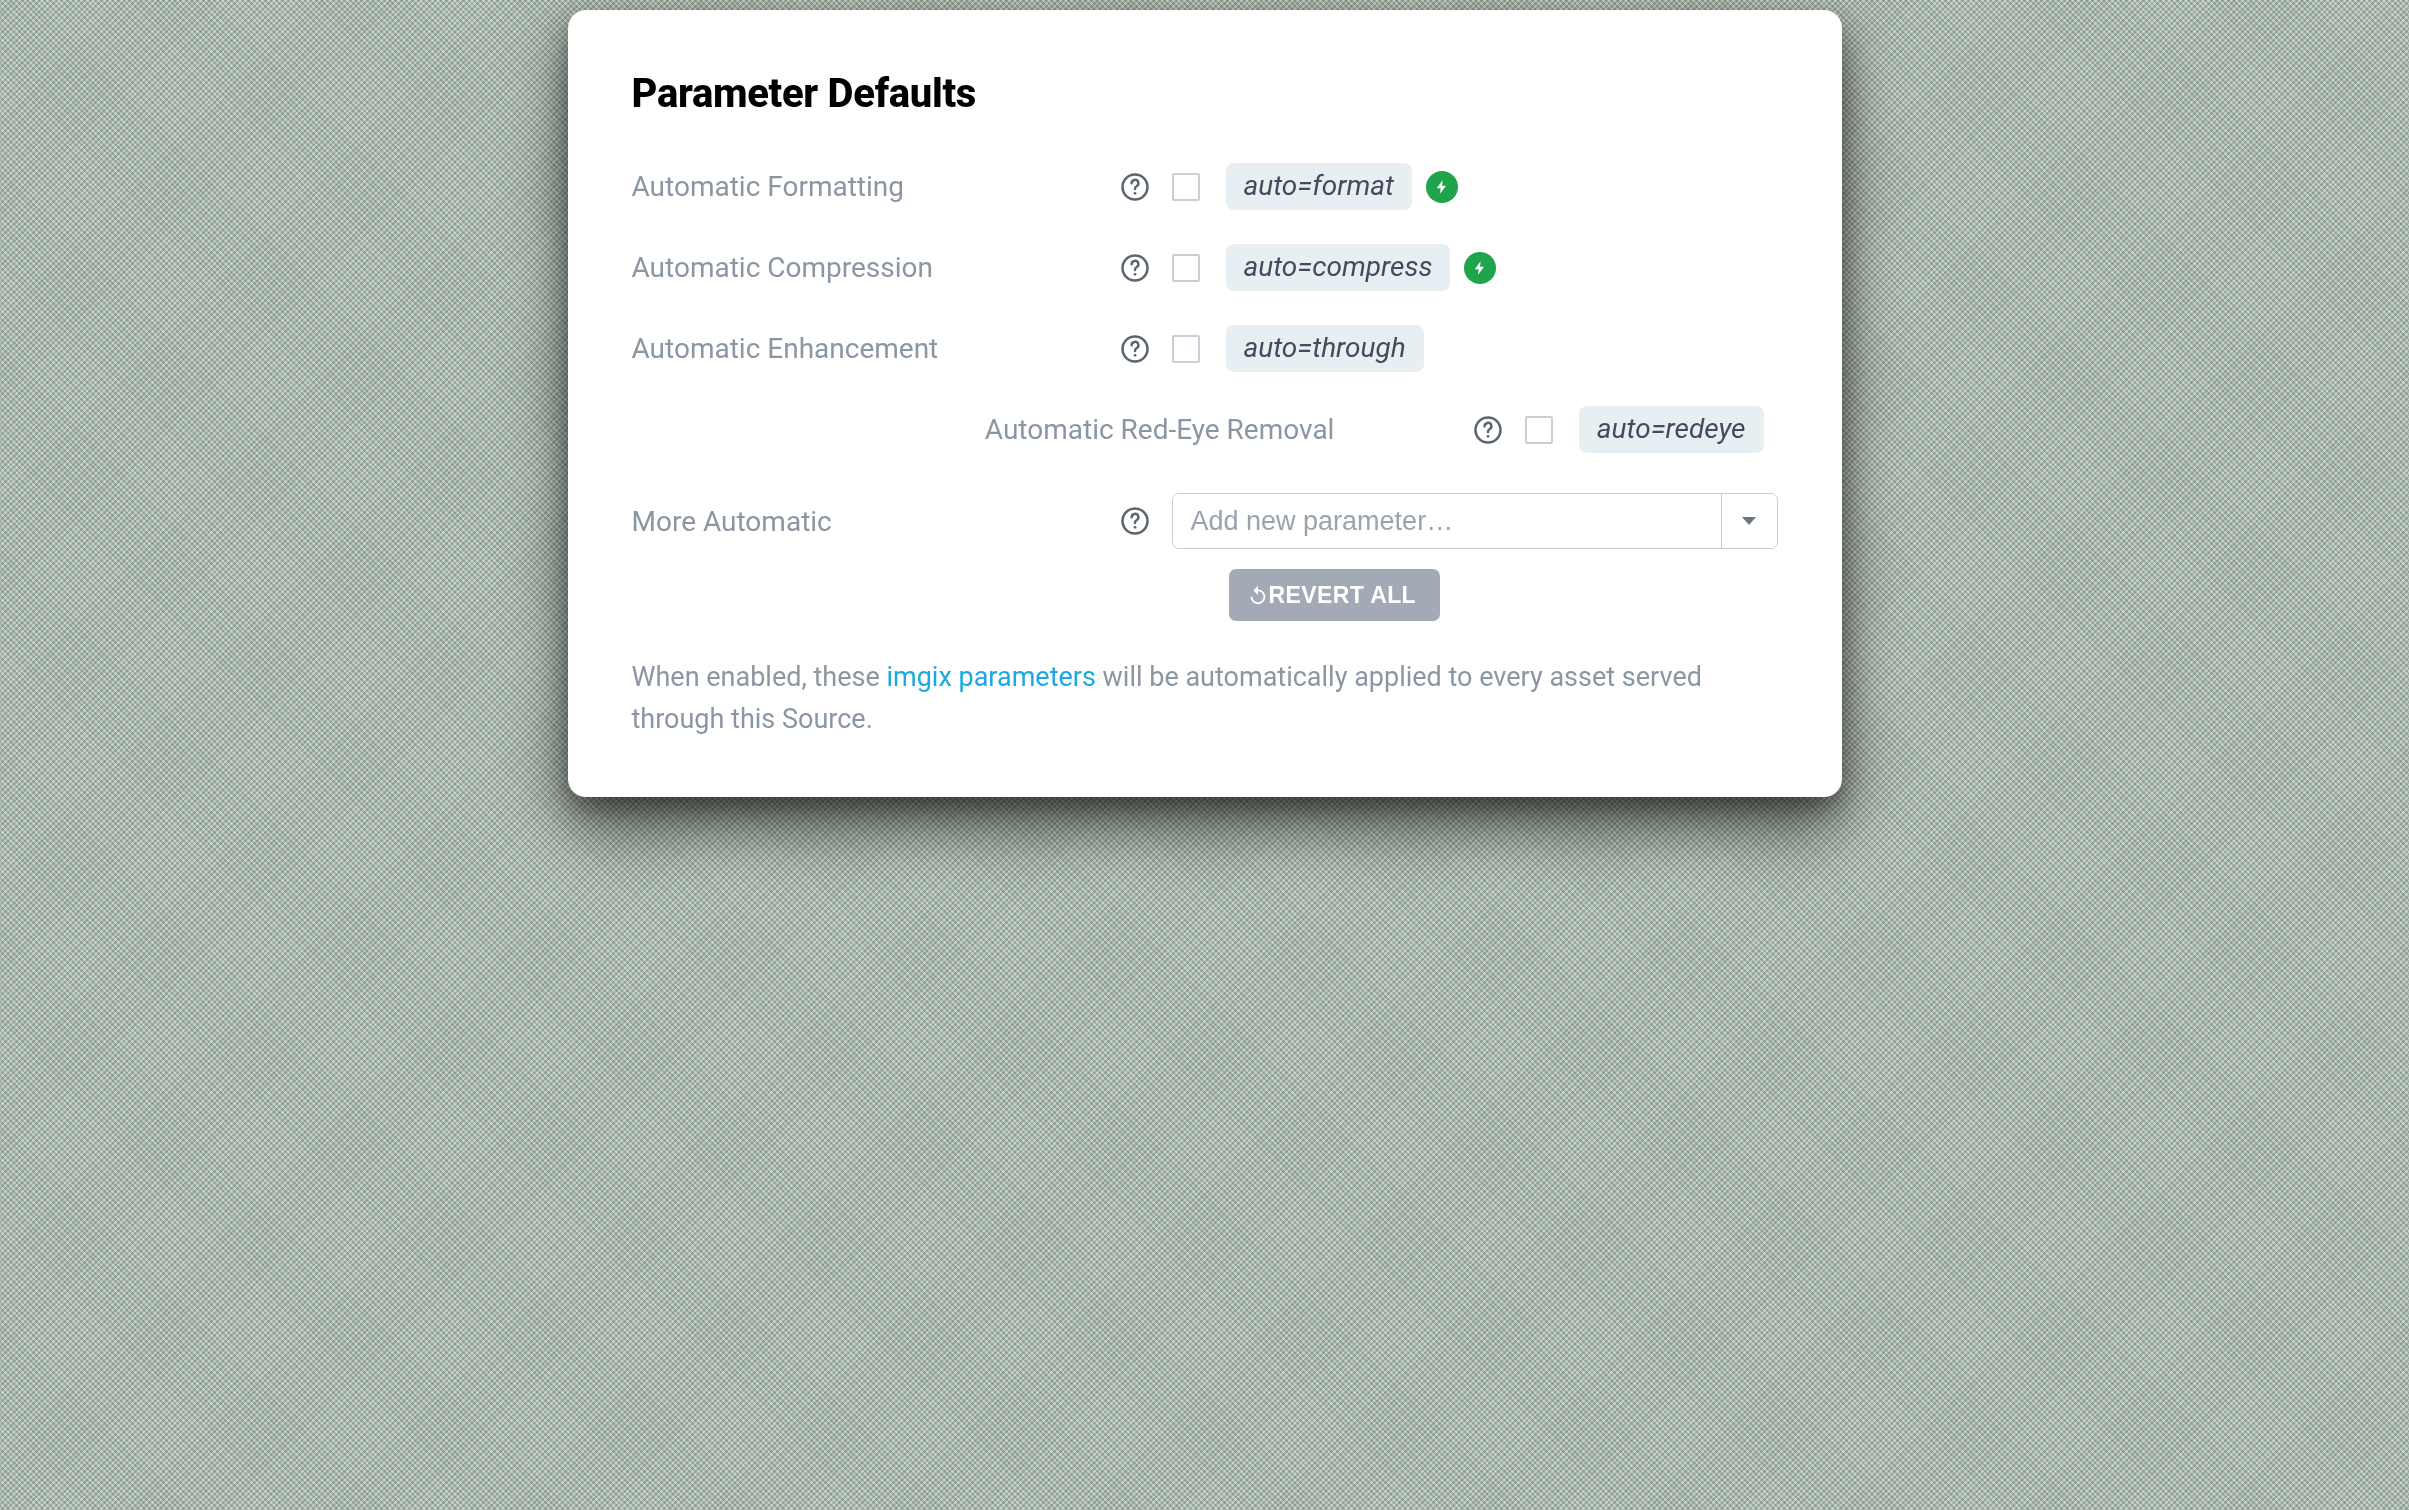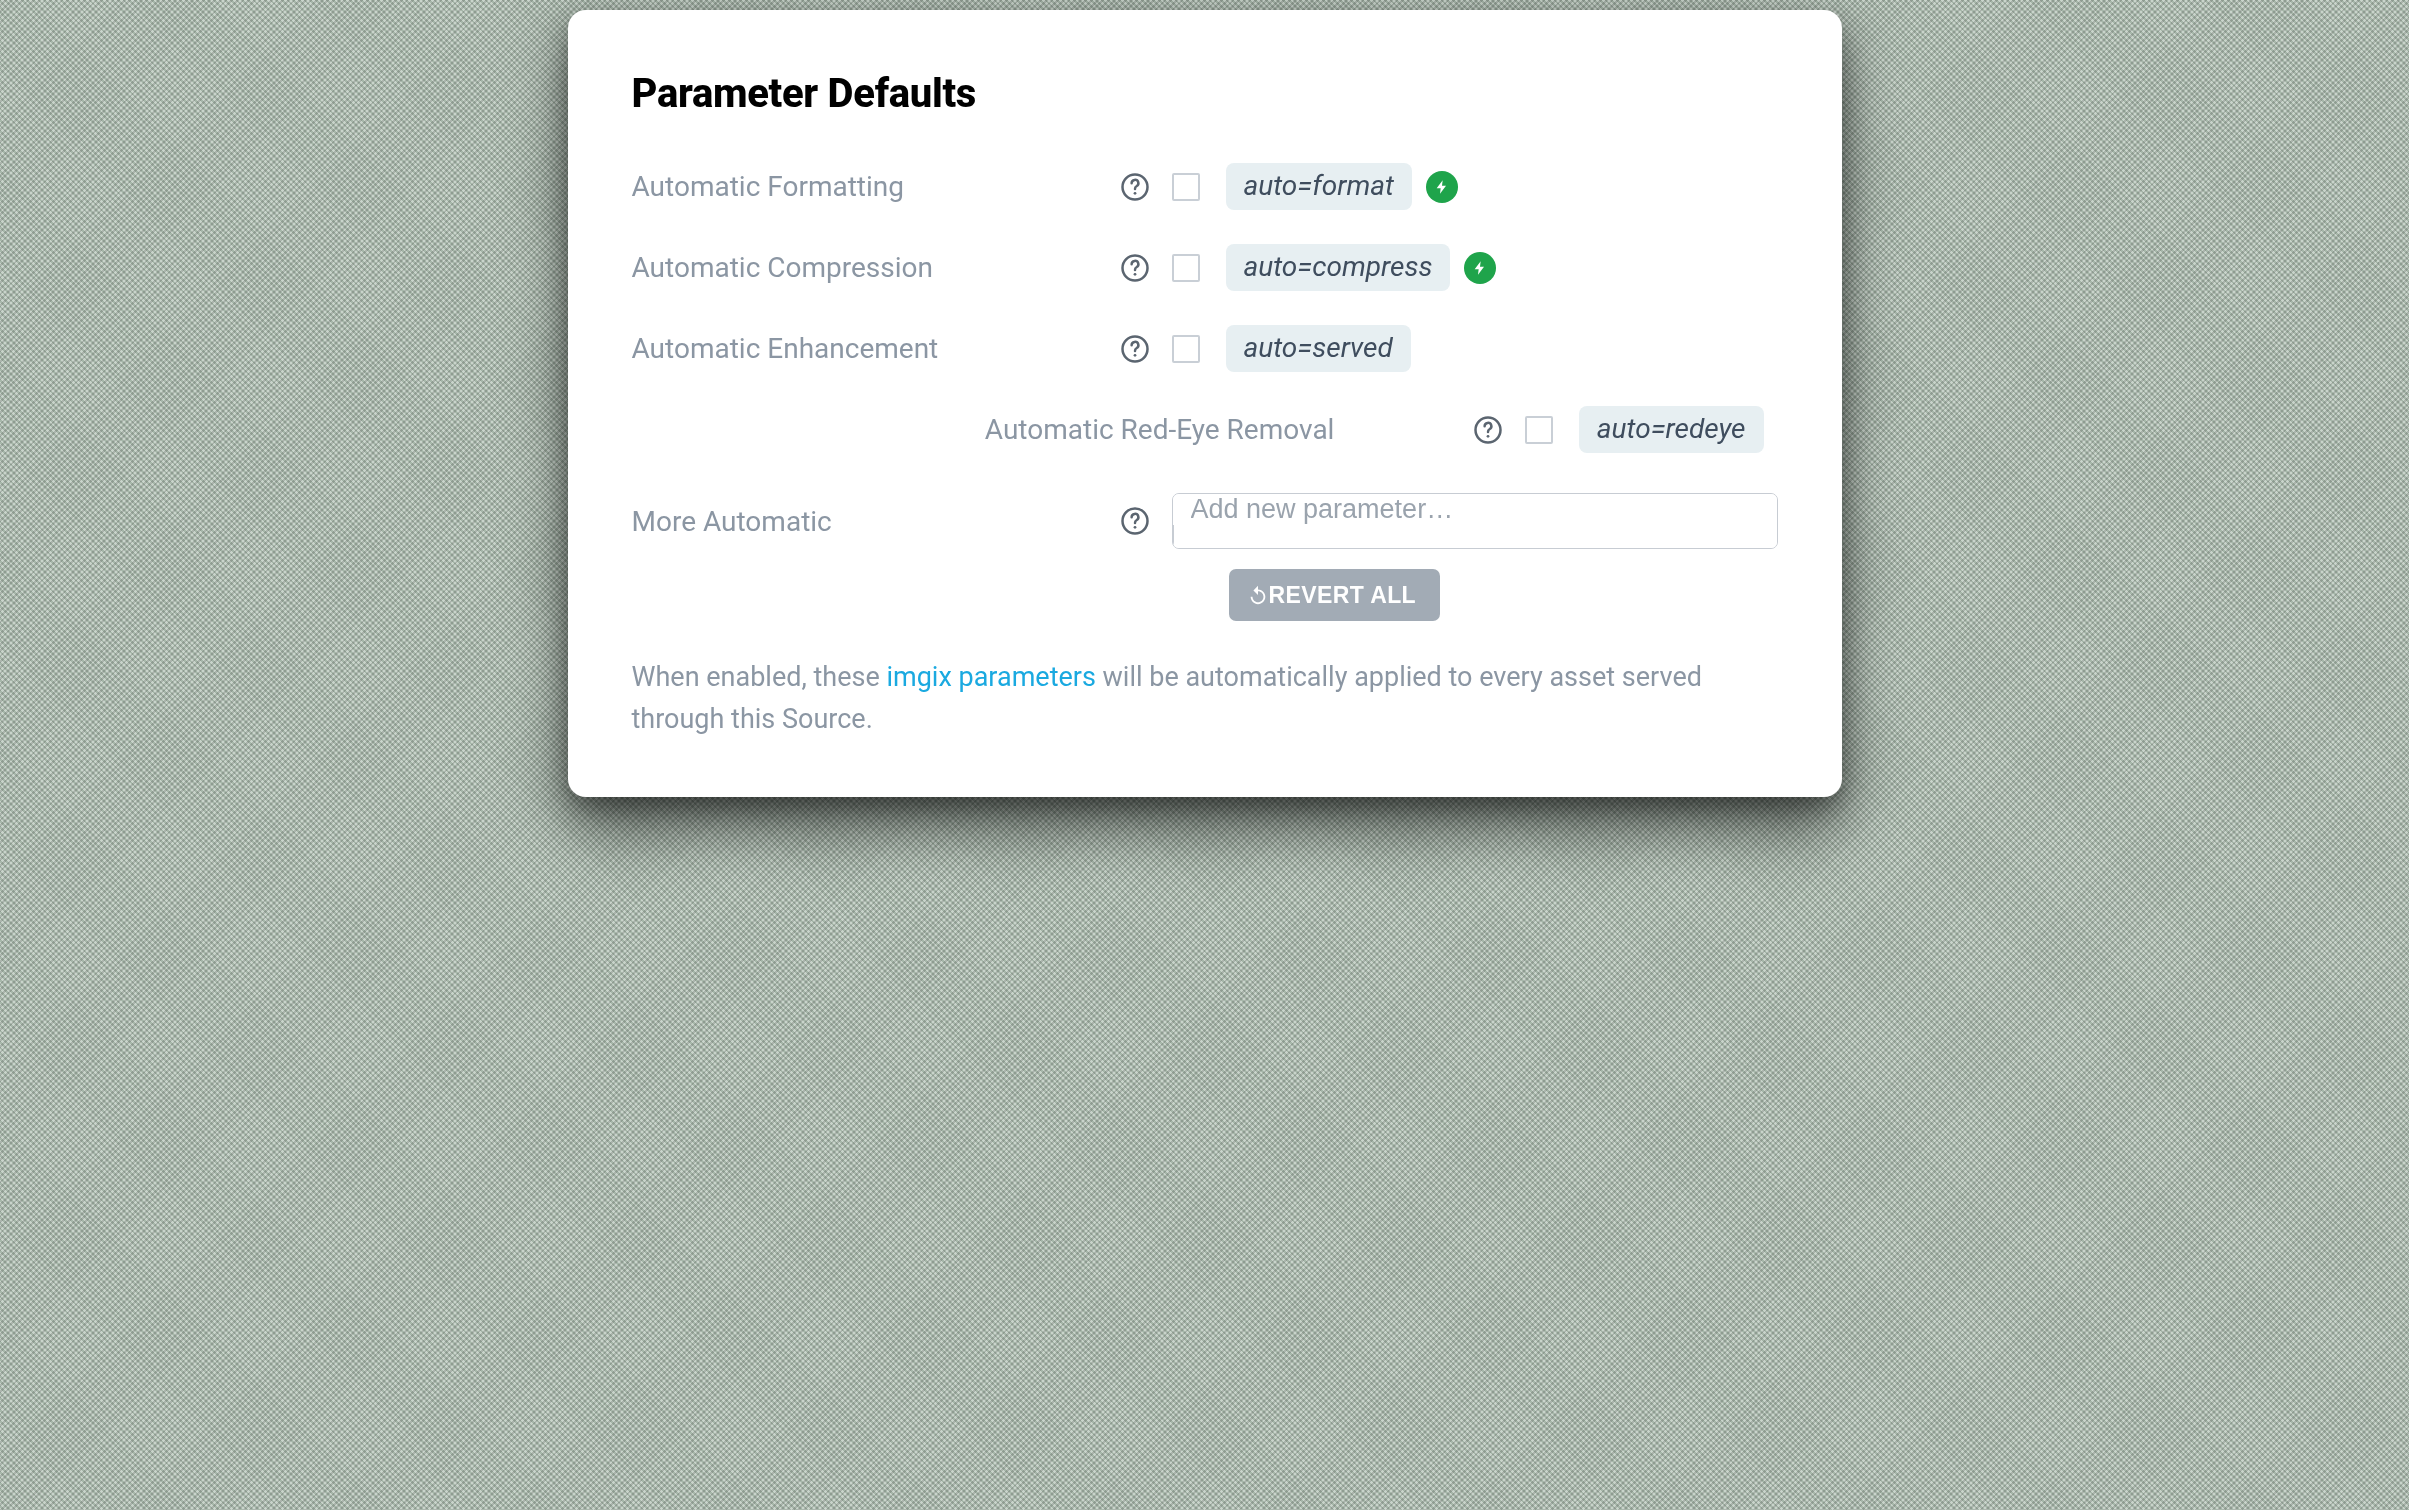--- a/index.html
+++ b/index.html
@@ -90,21 +90,20 @@
     align-items: center;
     flex: 1 1 auto;
   }
   .combo {
     display: flex;
     border: 1.5px solid #c7ccd3;
     border-radius: 7px;
     overflow: hidden;
     width: 100%;
     height: 56px;
-    flex-direction: column;
   }
   .combo-input {
     flex: 1 1 auto;
     border: none;
     font-size: 27px;
     padding: 0 18px;
     color: #3f4d5e;
     outline: none;
     background: #fff;
   }
@@ -201,21 +200,21 @@
   <div class="row">
     <div class="label">Automatic Enhancement</div>
     <span class="help">
       <svg viewBox="0 0 24 24" fill="none" stroke="#5b6570" stroke-width="2">
           <circle cx="12" cy="12" r="10"></circle>
           <path d="M9.3 9a2.7 2.7 0 1 1 3.9 2.4c-.9.5-1.2 1.1-1.2 2.1" stroke-linecap="round"></path>
           <circle cx="12" cy="17" r="1.1" fill="#5b6570" stroke="none"></circle>
         </svg>
     </span>
     <span class="cb"></span>
-    <span class="tag">auto=served</span>
+    <span class="tag">auto=through</span>
   </div>
 
   <div class="row last-param">
     <div class="label">Automatic Red-Eye Removal</div>
     <span class="help">
       <svg viewBox="0 0 24 24" fill="none" stroke="#5b6570" stroke-width="2">
           <circle cx="12" cy="12" r="10"></circle>
           <path d="M9.3 9a2.7 2.7 0 1 1 3.9 2.4c-.9.5-1.2 1.1-1.2 2.1" stroke-linecap="round"></path>
           <circle cx="12" cy="17" r="1.1" fill="#5b6570" stroke="none"></circle>
         </svg>

